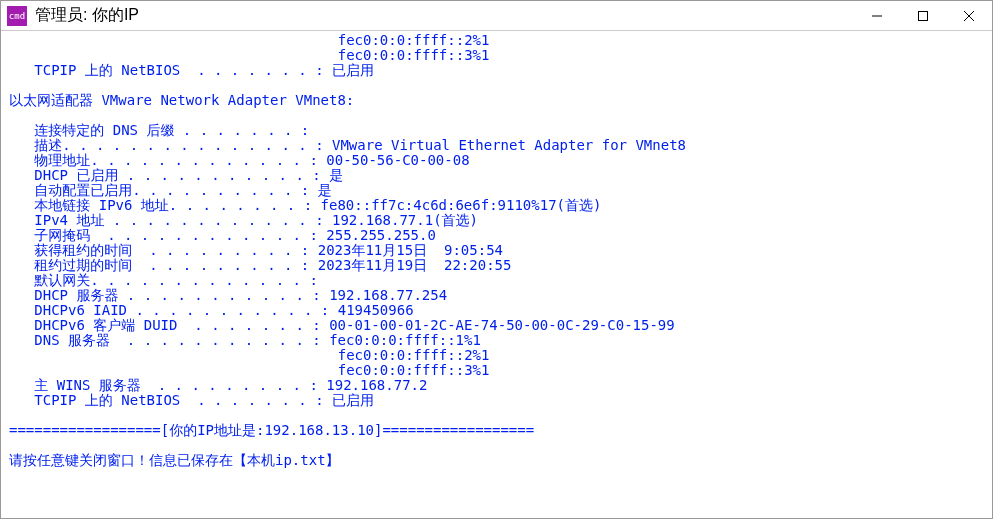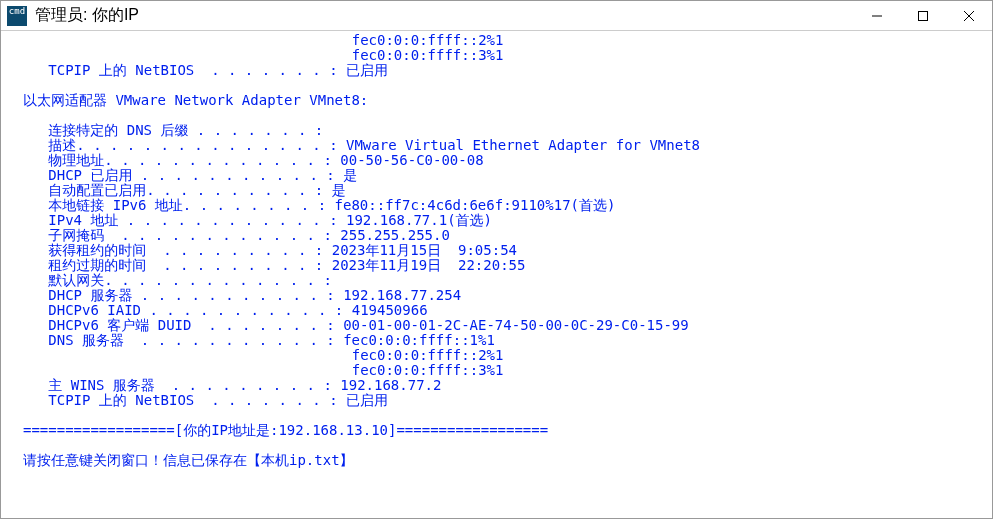--- a/index.html
+++ b/index.html
@@ -1,24 +1,24 @@
 <!DOCTYPE html>
 <html><head>
   <meta charset="utf-8">
   <style>
     * { margin: 0; padding: 0; box-sizing: border-box; }
     body { font-family: "Segoe UI", Tahoma, sans-serif; background: #fff; width: 993px; height: 519px; overflow: hidden; }
     .window { width: 100%; height: 100%; display: flex; flex-direction: column; border: 1px solid #999; }
     .titlebar { height: 30px; background: #fff; border-bottom: 1px solid #ccc; display: flex; align-items: center; }
-    .titlebar-icon { width: 20px; height: 20px; margin-left: 6px; display: flex; justify-content: center; background: #0c4a6e; color: #fff; font-size: 9px; font-family: monospace; }
+    .titlebar-icon { width: 20px; height: 20px; margin-left: 6px; display: flex; align-items: center; justify-content: center; background: #a21caf; color: #fff; font-size: 9px; font-family: monospace; }
     .titlebar-title { margin-left: 8px; font-size: 16px; color: #000; }
     .titlebar-spacer { flex: 1; }
     .titlebar-btn { width: 46px; height: 30px; display: flex; align-items: center; justify-content: center; cursor: pointer; }
     .titlebar-btn svg { width: 10px; height: 10px; }
-    .terminal { flex: 1; background: #fff; padding: 2px 22px; font-family: "NSimSun", "SimSun", "Consolas", monospace; font-size: 14px; line-height: 15px; color: #0020ee; white-space: pre; overflow: hidden; }
+    .terminal { flex: 1; background: #fff; padding: 2px 8px; font-family: "NSimSun", "SimSun", "Consolas", monospace; font-size: 14px; line-height: 15px; color: #0020ee; white-space: pre; overflow: hidden; }
     .terminal .line { display: block; }
   </style>
 </head>
 <body>
 
 <div class="window">
   <div class="titlebar">
     <div class="titlebar-icon">
         <span>cmd</span>
       </div>

